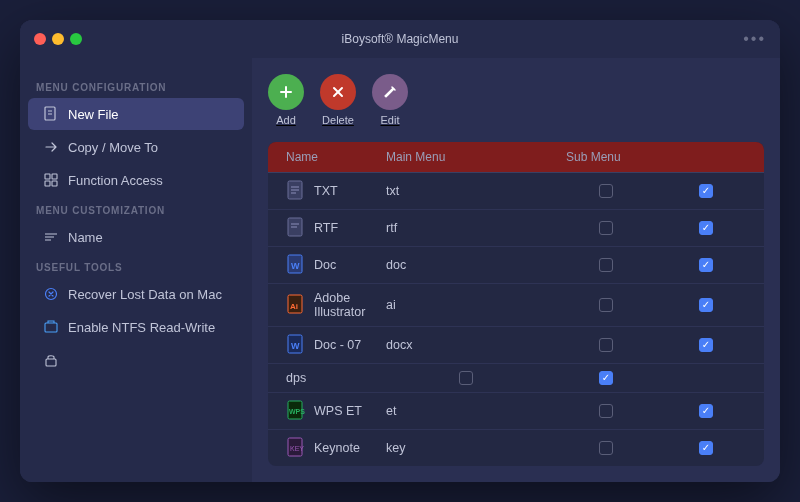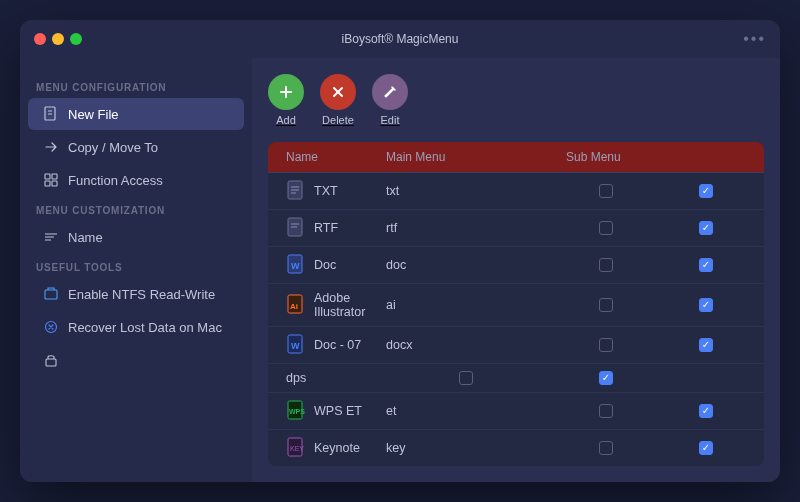--- a/index.html
+++ b/index.html
@@ -280,35 +280,35 @@
           </svg>
         </span>
         <span>Name</span>
       </div>
 
       <div class="sidebar-section-label">Useful Tools</div>
 
       <div class="sidebar-item">
         <span class="sidebar-icon">
           <svg width="16" height="16" viewBox="0 0 16 16" fill="none">
+            <circle cx="8" cy="8" r="5.5" stroke="#4a7ff7" stroke-width="1.2" fill="none"></circle>
+            <path d="M6 6 L10 10 M10 6 L6 10" stroke="#4a7ff7" stroke-width="1.2" stroke-linecap="round"></path>
+          </svg>
+        </span>
+        <span>Recover Lost Data on Mac</span>
+      </div>
+
+      <div class="sidebar-item">
+        <span class="sidebar-icon">
+          <svg width="16" height="16" viewBox="0 0 16 16" fill="none">
             <rect x="2" y="4" width="12" height="9" rx="1" stroke="#4a9ff7" stroke-width="1.1" fill="none"></rect>
             <path d="M5 4 L5 2 L11 2 L11 4" stroke="#4a9ff7" stroke-width="1.1" fill="none"></path>
           </svg>
         </span>
         <span>Enable NTFS Read-Write</span>
-      </div>
-
-      <div class="sidebar-item">
-        <span class="sidebar-icon">
-          <svg width="16" height="16" viewBox="0 0 16 16" fill="none">
-            <circle cx="8" cy="8" r="5.5" stroke="#4a7ff7" stroke-width="1.2" fill="none"></circle>
-            <path d="M6 6 L10 10 M10 6 L6 10" stroke="#4a7ff7" stroke-width="1.2" stroke-linecap="round"></path>
-          </svg>
-        </span>
-        <span>Recover Lost Data on Mac</span>
       </div>
 
       <div class="sidebar-item">
         <span class="sidebar-icon">
           <svg width="16" height="16" viewBox="0 0 16 16" fill="none">
             <rect x="3" y="7" width="10" height="7" rx="1" stroke="#c0c4d8" stroke-width="1.1" fill="none"></rect>
             <path d="M5 7 L5 5 C5 3.3 11 3.3 11 5 L11 7" stroke="#c0c4d8" stroke-width="1.1" fill="none"></path>
           </svg>
         </span>
       </div>

